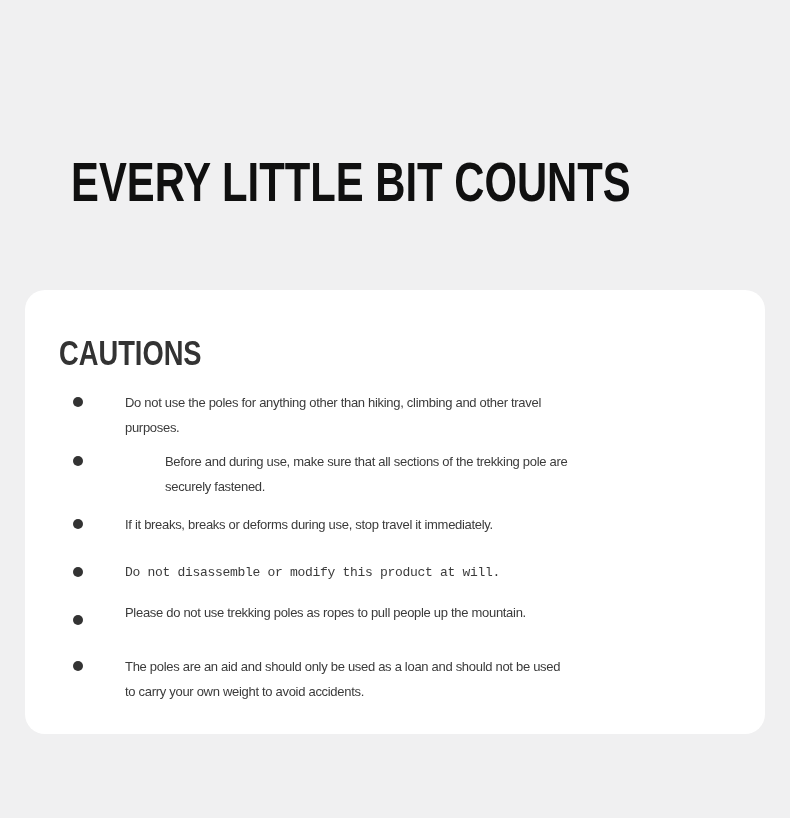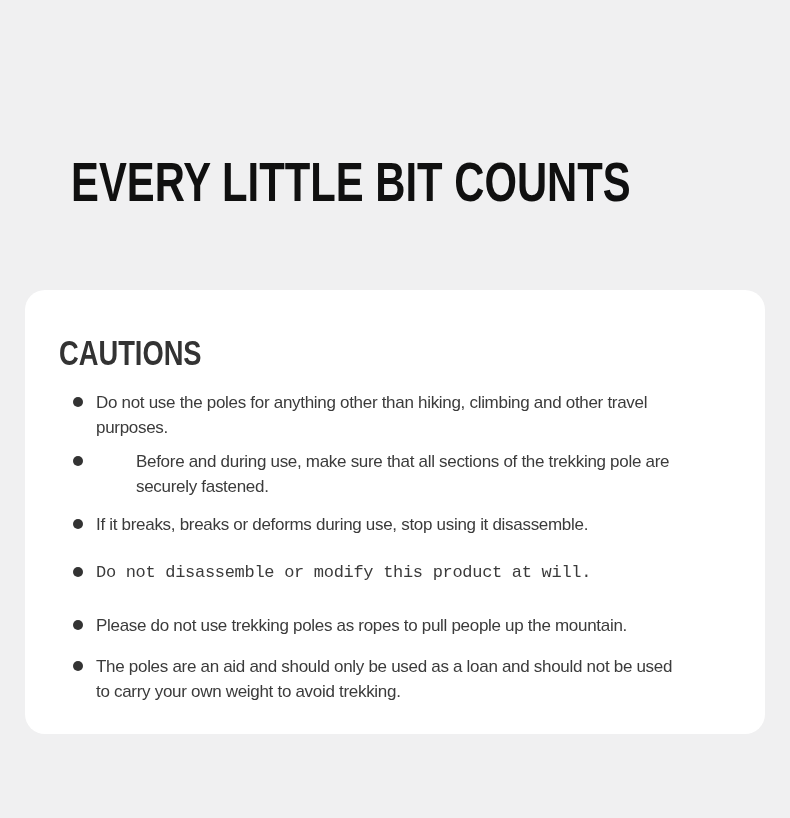--- a/index.html
+++ b/index.html
@@ -74,34 +74,34 @@
   .item {
     position: absolute;
     left: 48px;
     display: flex;
     align-items: flex-start;
   }
   .item:nth-of-type(1) { top: 100px; }
   .item:nth-of-type(2) { top: 159px; gap: 40px; }
   .item:nth-of-type(3) { top: 222px; }
   .item:nth-of-type(4) { top: 270px; font-family: Liberation Mono, monospace; }
-  .item:nth-of-type(5) { top: 323px; }
+  .item:nth-of-type(5) { top: 310px; align-items: flex-end; }
   .item:nth-of-type(6) { top: 364px; }
   .dot {
     flex: none;
     width: 10px;
     height: 10px;
     margin-top: 7px;
     border-radius: 50%;
     background: var(--bullet-color);
   }
   .item-text {
-    margin-left: 13px;
+    margin-left: 42px;
     max-width: 656px;
-    font-size: 17px;
+    font-size: 13px;
     line-height: 25px;
     letter-spacing: -0.3px;
     color: var(--body-text-color);
     white-space: pre-line;
   }
 </style>
 </head>
 <body>
 
 <div class="page">
@@ -121,34 +121,34 @@
       </li>
 
       <li class="item">
         <span class="dot"></span>
         <span class="item-text">Before and during use, make sure that all sections of the trekking pole are
 securely fastened.</span>
       </li>
 
       <li class="item">
         <span class="dot"></span>
-        <span class="item-text">If it breaks, breaks or deforms during use, stop using it disassemble.</span>
+        <span class="item-text">If it breaks, breaks or deforms during use, stop travel it immediately.</span>
       </li>
 
       <li class="item">
         <span class="dot"></span>
         <span class="item-text">Do not disassemble or modify this product at will.</span>
       </li>
 
       <li class="item">
         <span class="dot"></span>
         <span class="item-text">Please do not use trekking poles as ropes to pull people up the mountain.</span>
       </li>
 
       <li class="item">
         <span class="dot"></span>
         <span class="item-text">The poles are an aid and should only be used as a loan and should not be used
-to carry your own weight to avoid trekking.</span>
+to carry your own weight to avoid accidents.</span>
       </li>
 
     </ul>
   </section>
 </div>
 
 </body></html>

